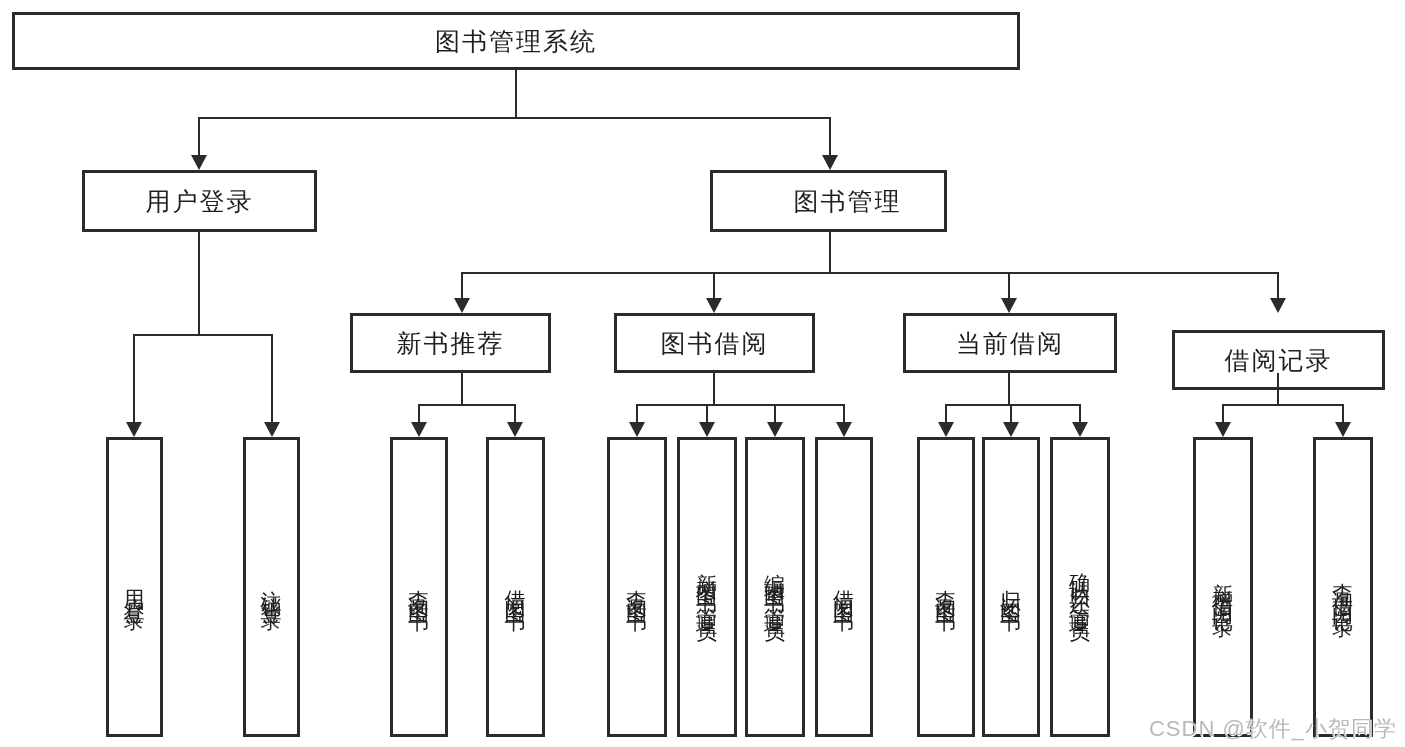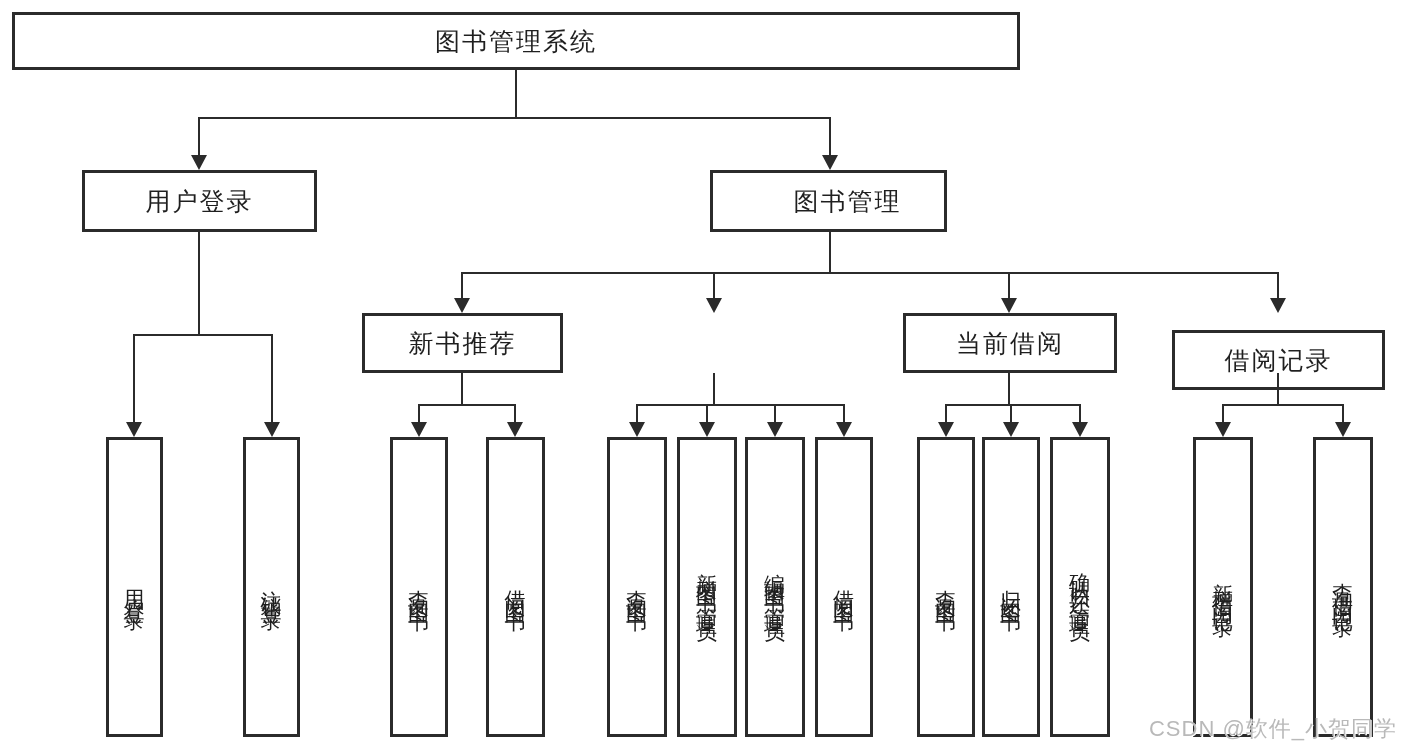--- a/index.html
+++ b/index.html
@@ -96,22 +96,25 @@
   <div class="hline" style="left:461px;top:272px;width:818px;"></div>
   <div class="vline" style="left:461px;top:272px;height:28px;"></div>
   <div class="ahead" style="left:454px;top:298px;"></div>
   <div class="vline" style="left:713px;top:272px;height:28px;"></div>
   <div class="ahead" style="left:706px;top:298px;"></div>
   <div class="vline" style="left:1008px;top:272px;height:28px;"></div>
   <div class="ahead" style="left:1001px;top:298px;"></div>
   <div class="vline" style="left:1277px;top:272px;height:28px;"></div>
   <div class="ahead" style="left:1270px;top:298px;"></div>
 
-  <div class="node" style="left:362px;top:313px;width:201px;height:60px;">
+  <div class="node" style="left:350px;top:313px;width:201px;height:60px;">
     <span>新书推荐</span>
+  </div>
+  <div class="node" style="left:614px;top:313px;width:201px;height:60px;">
+    <span>图书借阅</span>
   </div>
   <div class="node" style="left:903px;top:313px;width:214px;height:60px;">
     <span>当前借阅</span>
   </div>
   <div class="node" style="left:1172px;top:330px;width:213px;height:60px;">
     <span>借阅记录</span>
   </div>
 
   <div class="vline" style="left:461px;top:373px;height:33px;"></div>
   <div class="hline" style="left:418px;top:404px;width:98px;"></div>

